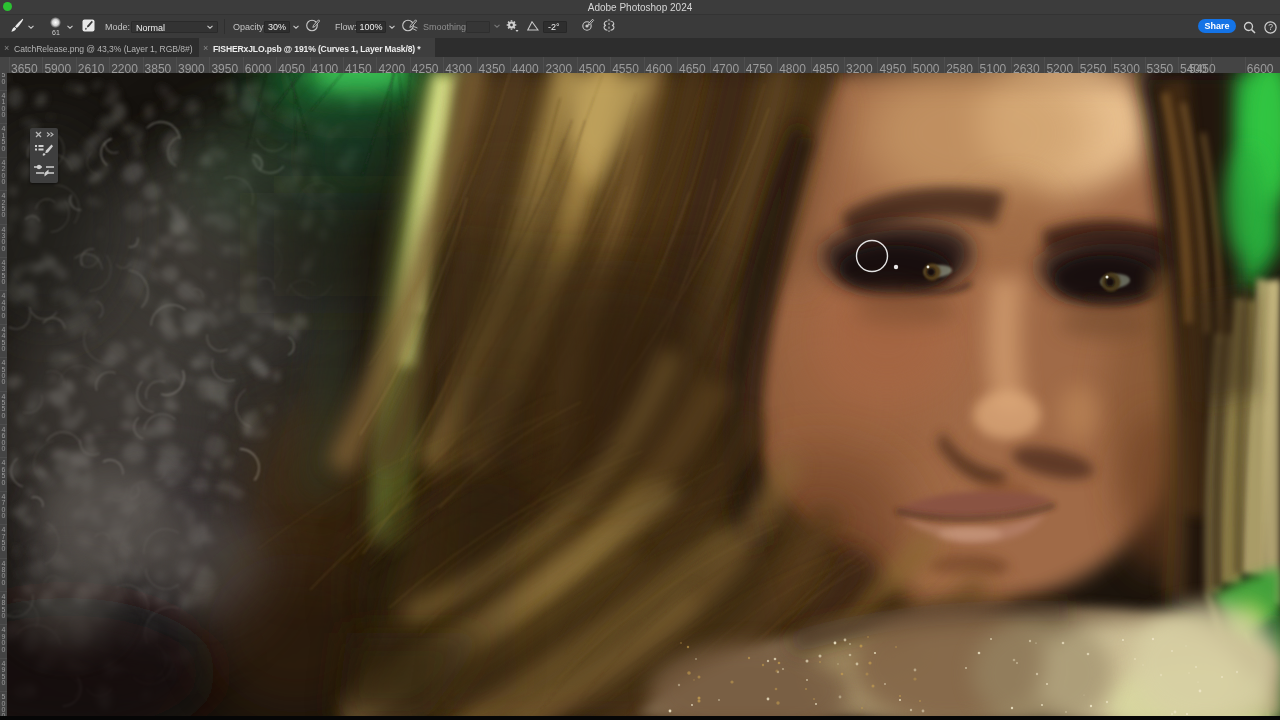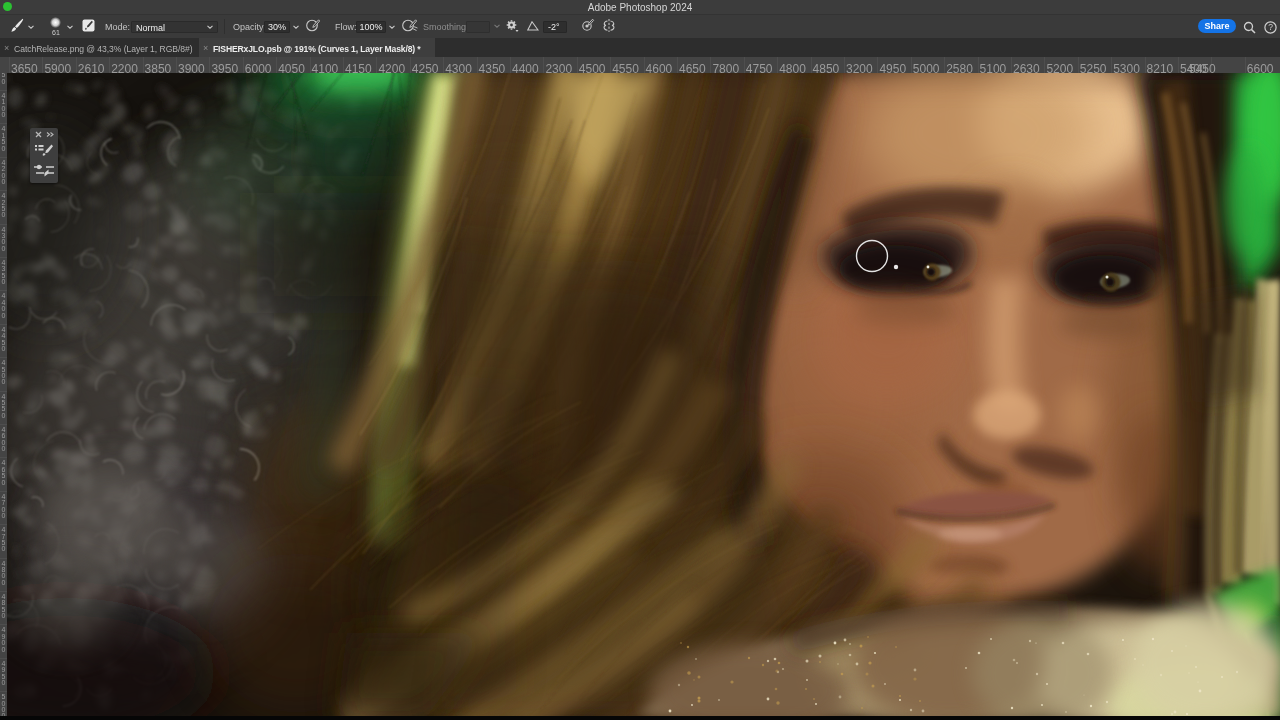--- a/index.html
+++ b/index.html
@@ -1092,21 +1092,21 @@
 <div class="num" style="left:545.4px">2300</div>
 <div class="tick" style="left:576.8px"></div>
 <div class="num" style="left:578.8px">4500</div>
 <div class="tick" style="left:610.2px"></div>
 <div class="num" style="left:612.2px">4550</div>
 <div class="tick" style="left:643.6px"></div>
 <div class="num" style="left:645.6px">4600</div>
 <div class="tick" style="left:677.0px"></div>
 <div class="num" style="left:679.0px">4650</div>
 <div class="tick" style="left:710.4px"></div>
-<div class="num" style="left:712.4px">7800</div>
+<div class="num" style="left:712.4px">4700</div>
 <div class="tick" style="left:743.8px"></div>
 <div class="num" style="left:745.8px">4750</div>
 <div class="tick" style="left:777.2px"></div>
 <div class="num" style="left:779.2px">4800</div>
 <div class="tick" style="left:810.6px"></div>
 <div class="num" style="left:812.6px">4850</div>
 <div class="tick" style="left:844.0px"></div>
 <div class="num" style="left:846.0px">3200</div>
 <div class="tick" style="left:877.4px"></div>
 <div class="num" style="left:879.4px">4950</div>
@@ -1118,21 +1118,21 @@
 <div class="num" style="left:979.6px">5100</div>
 <div class="tick" style="left:1011.0px"></div>
 <div class="num" style="left:1013.0px">2630</div>
 <div class="tick" style="left:1044.4px"></div>
 <div class="num" style="left:1046.4px">5200</div>
 <div class="tick" style="left:1077.8px"></div>
 <div class="num" style="left:1079.8px">5250</div>
 <div class="tick" style="left:1111.2px"></div>
 <div class="num" style="left:1113.2px">5300</div>
 <div class="tick" style="left:1144.6px"></div>
-<div class="num" style="left:1146.6px">8210</div>
+<div class="num" style="left:1146.6px">5350</div>
 <div class="tick" style="left:1178.0px"></div>
 <div class="num" style="left:1180.0px">5400</div>
 <div class="tick" style="left:1211.4px"></div>
 <div class="num" style="left:1189px">5450</div>
 <div class="tick" style="left:1244.8px"></div>
 <div class="num" style="left:1246.8px">6600</div>
     </div>
   <div id="vruler">
 <div class="vnum" style="top:-13.4px">4<br>0<br>5<br>0</div>
 <div class="vtick" style="top:17.0px"></div>

